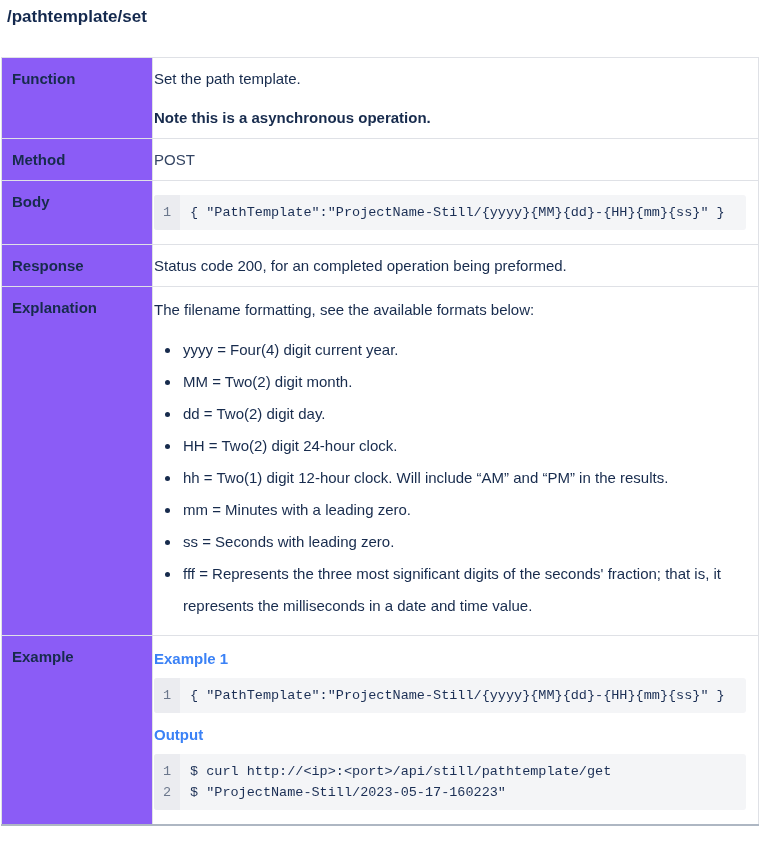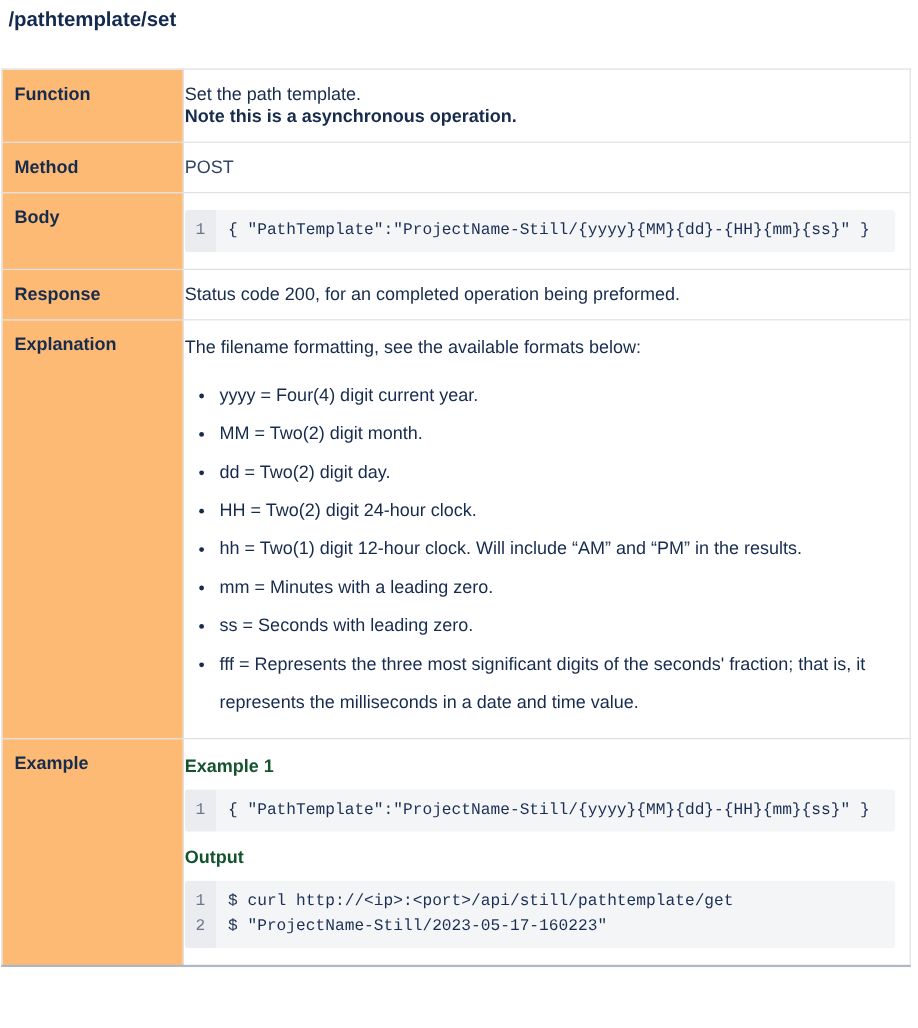--- a/index.html
+++ b/index.html
@@ -28,34 +28,34 @@
     border-bottom: 2px solid #aeb7c3;
   }
   table.doc-table th,
   table.doc-table td {
     border: 1px solid #dfe1e6;
     vertical-align: top;
     text-align: left;
   }
   th.row-label {
     width: 151px;
-    background: #fdba74;
+    background: #8b5cf6;
     padding: 12px 10px 10px 10px;
     font-size: 15px;
     font-weight: 700;
     color: #172b4d;
   }
   td.row-content {
     padding: 11px 12px 11px 1px;
     font-size: 15px;
     line-height: 19px;
     color: #172b4d;
   }
   .p { margin: 0; }
-  .p + .p { margin-top: 0; }
+  .p + .p { margin-top: 20px; }
   .bold-note { font-weight: 700; }
   .method-value { color: #344563; }
 
   .codeblock {
     display: flex;
     background: #f4f5f7;
     border-radius: 3px;
     margin: 3px 0;
     font-family: "Liberation Mono", "DejaVu Sans Mono", monospace;
     font-size: 13.5px;
@@ -85,21 +85,21 @@
   ul.format-list li {
     line-height: 32px;
     padding-left: 2px;
   }
   ul.format-list li span { display: inline; }
 
   .sub-heading {
     margin: 2px 0 10px 0;
     font-size: 15px;
     font-weight: 700;
-    color: #14532d;
+    color: #3b82f6;
   }
   .sub-heading.output-heading { margin-top: 12px; }
 </style>
 </head>
 <body>
 
 <div class="page">
 
   <h1 class="page-title">/pathtemplate/set</h1>
 

